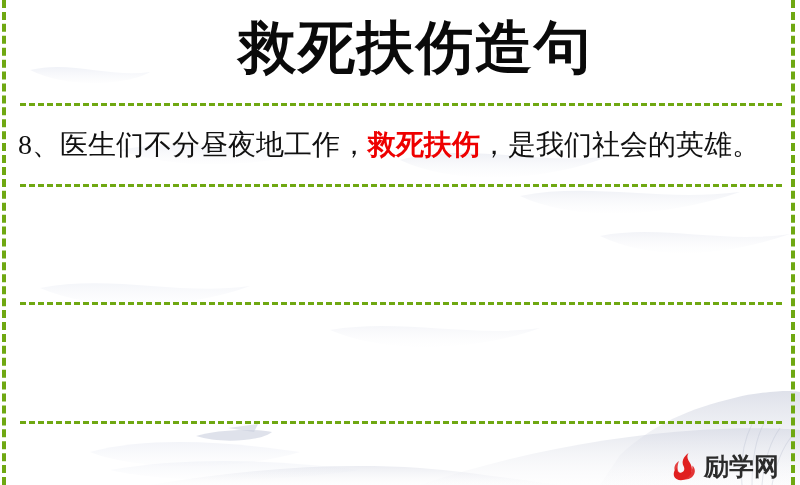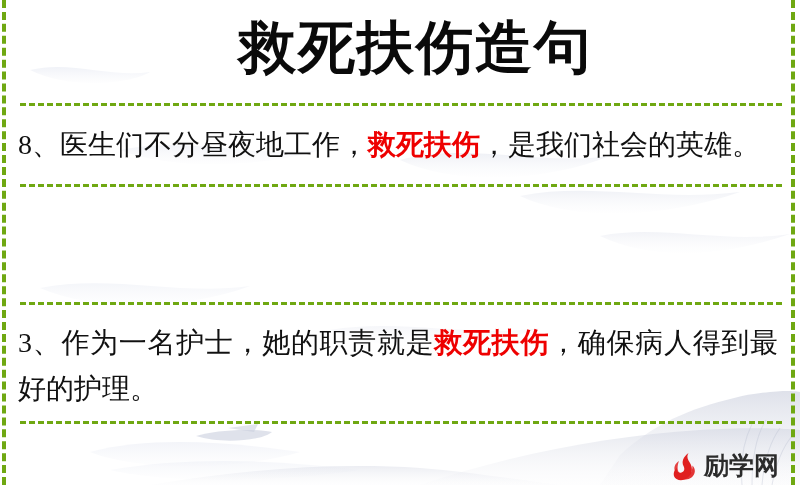--- a/index.html
+++ b/index.html
@@ -100,21 +100,21 @@
     height: 32px;
     flex: 0 0 32px;
     margin-right: 4px;
   }
   .logo-text {
     font-size: 25px;
     line-height: 30px;
     font-weight: 700;
     color: #2b2b2b;
     letter-spacing: 0px;
-    font-family: Liberation Serif, serif;
+    font-family: Liberation Sans, sans-serif;
     white-space: nowrap;
   }
 </style>
 </head>
 <body>
 
 <div id="page">
 
   <svg class="wash-svg" viewBox="0 0 800 485" preserveAspectRatio="none" aria-hidden="true">
     <defs>
@@ -164,21 +164,20 @@
   <div class="frame-right"></div>
 
   <div class="title">救死扶伤造句</div>
 
   <div class="sep" style="top:103px;"></div>
   <div class="sep" style="top:184px;"></div>
   <div class="sep" style="top:302px;"></div>
   <div class="sep" style="top:421px;"></div>
 
   <div class="sentence" style="top:122px;"><span>8、医生们不分昼夜地工作，</span><span class="idiom">救死扶伤</span><span>，是我们社会的英雄。</span></div>
-  <div class="sentence" style="top:320px;"><span>3、作为一名护士，她的职责就是</span><span class="idiom">救死扶伤</span><span>，确保病人得到最好的护理。</span></div>
 
   <div class="logo">
     <svg class="logo-mark" viewBox="0 0 64 64" aria-hidden="true">
       <path d="M41,6 C30,14 27,24 31,32 C34,38 33,43 27,45 C21,47 16,42 18,35
                C10,42 9,53 17,58 C27,64 43,58 47,45 C50,35 45,27 41,21 C38,16 38,10 41,6 Z" fill="#e02020"></path>
       <path d="M22,22 C14,27 11,35 14,42 C16,46 20,48 24,47 C18,42 18,32 22,22 Z" fill="#e02020" opacity="0.85"></path>
       <path d="M49,31 C56,38 55,49 47,55 C42,59 35,60 30,58 C41,56 49,46 49,31 Z" fill="#e02020" opacity="0.9"></path>
     </svg>
     <span class="logo-text">励学网</span>
   </div>

